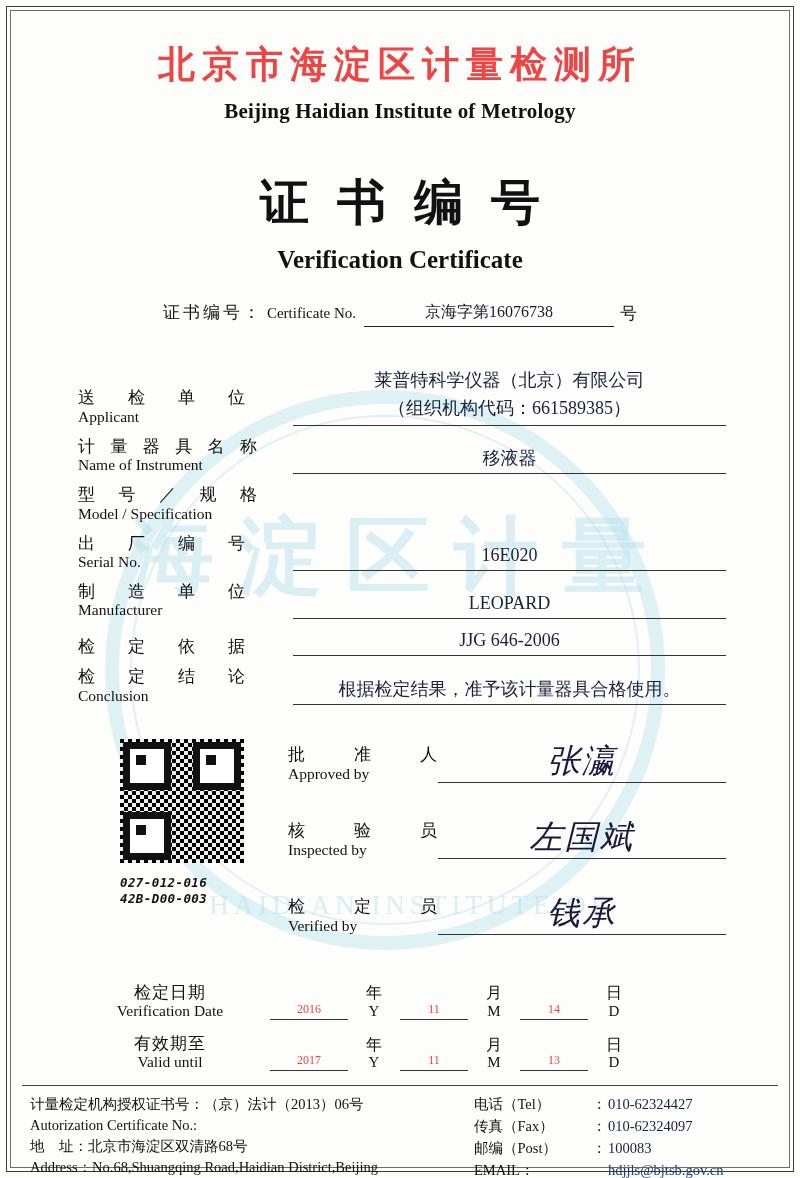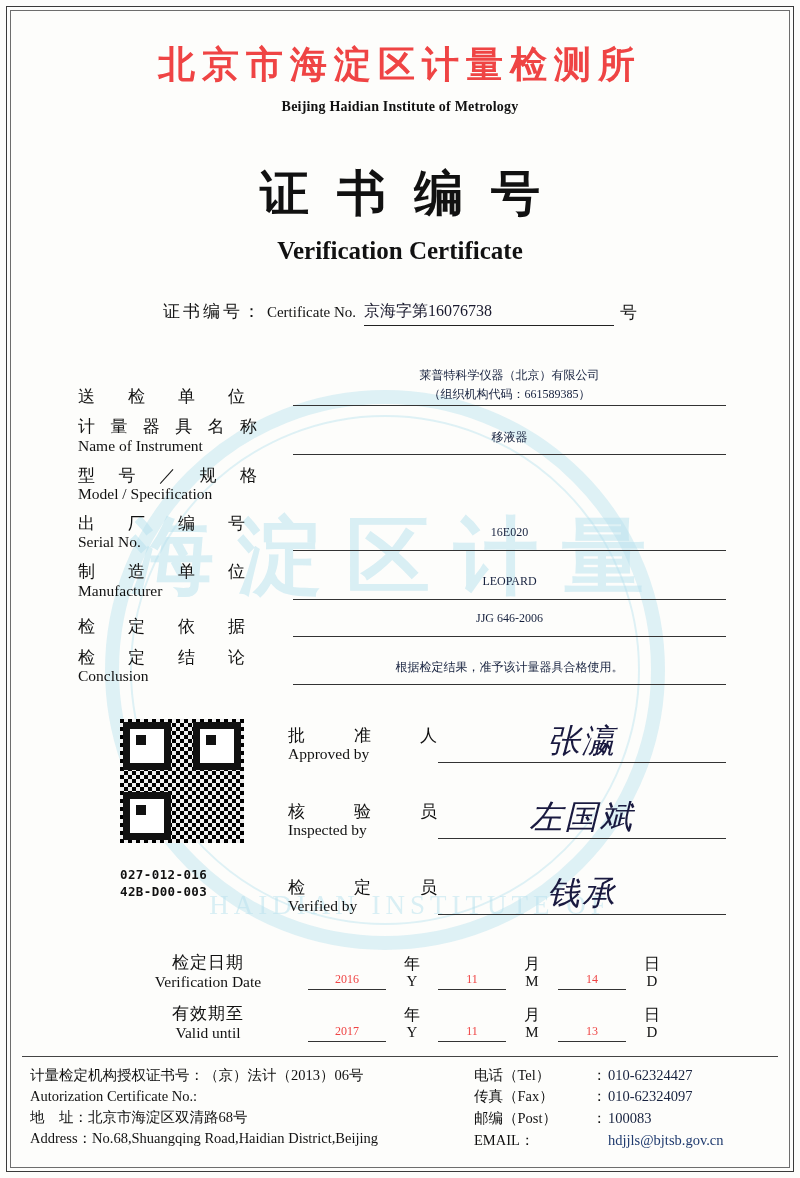--- a/index.html
+++ b/index.html
@@ -85,21 +85,21 @@
     text-align: center;
     font-size: 37px;
     font-weight: bold;
     letter-spacing: 7px;
     color: #ef4444;
     padding-top: 40px;
     font-family: "DejaVu Sans", sans-serif;
   }
   .org-en {
     text-align: center;
-    font-size: 14px;
+    font-size: 21px;
     font-weight: bold;
     color: #111;
     margin-top: 9px;
     letter-spacing: 0.2px;
   }
   .title-cn {
     text-align: center;
     font-size: 49px;
     font-weight: bold;
     letter-spacing: 28px;
@@ -111,21 +111,21 @@
   .title-en {
     text-align: center;
     font-size: 25px;
     font-weight: bold;
     color: #111;
     margin-top: 10px;
   }
 
   
   .certno {
-    margin-top: 36px;
+    margin-top: 28px;
     display: flex;
     justify-content: center;
     align-items: flex-start;
   }
   .certno-labels {
     text-align: right;
     line-height: 1.25;
   }
   .certno-cn {
     font-size: 17px;
@@ -133,21 +133,21 @@
     color: #111;
   }
   .certno-en {
     font-size: 15px;
     color: #111;
   }
   .certno-value {
     margin-left: 8px;
     width: 250px;
     border-bottom: 1px solid #222;
-    text-align: left;
+    text-align: center;
     font-size: 16px;
     color: #1a1a2e;
     padding-bottom: 2px;
     height: 22px;
   }
   .certno-suffix {
     font-size: 17px;
     margin-left: 6px;
     color: #111;
   }
@@ -176,21 +176,21 @@
   }
   .lab-en {
     font-size: 15.5px;
     color: #111;
     display: block;
   }
   .row-value {
     flex: 1 1 auto;
     border-bottom: 1px solid #333;
     text-align: center;
-    font-size: 12px;
+    font-size: 18px;
     color: #16213e;
     padding-bottom: 3px;
     min-height: 22px;
     font-family: "Liberation Serif", serif;
   }
   .row-value.two-line {
     line-height: 1.55;
     padding-bottom: 2px;
   }
   .row-value .line2 { display: block; }
@@ -238,27 +238,28 @@
     position: absolute;
     left: 6px; top: 6px;
     width: 10px; height: 10px;
     background: #111;
   }
   .qr .e1 { left: 3px; top: 3px; }
   .qr .e2 { right: 3px; top: 3px; }
   .qr .e3 { left: 3px; bottom: 3px; }
   .qr-code-text {
     margin-left: 42px;
-    margin-top: 24px;
+    margin-top: 12px;
     font-family: "DejaVu Sans Mono", monospace;
     font-size: 12.5px;
     font-weight: bold;
     color: #111;
     line-height: 1.35;
     letter-spacing: 0.4px;
+    font-style: italic;
   }
   .sig-block {
     flex: 1 1 auto;
     padding-top: 6px;
   }
   .sig-row {
     display: flex;
     align-items: flex-end;
     margin-bottom: 30px;
   }
@@ -279,22 +280,22 @@
     font-size: 33px;
     color: #1a1a40;
     font-style: italic;
     letter-spacing: 2px;
     position: relative;
     top: 2px;
   }
 
   
   .dates {
-    margin-top: 8px;
-    padding: 0 74px 0 108px;
+    margin-top: 18px;
+    padding: 0 74px 0 70px;
   }
   .date-row {
     display: flex;
     align-items: flex-end;
     margin-bottom: 14px;
   }
   .date-label {
     width: 200px;
     flex: 0 0 200px;
     text-align: center;
@@ -377,20 +378,21 @@
       <div class="row applicant">
         <div class="row-label">
           <span class="lab-cn">
             <span class="jtext">
                 <span>送</span>
                 <span>检</span>
                 <span>单</span>
                 <span>位</span>
               </span>
           </span>
+          <span class="lab-en">Applicant</span>
         </div>
         <div class="row-value two-line">
           <span>莱普特科学仪器（北京）有限公司</span>
           <span class="line2">（组织机构代码：661589385）</span>
         </div>
       </div>
 
       <div class="row">
         <div class="row-label">
           <span class="lab-cn">

